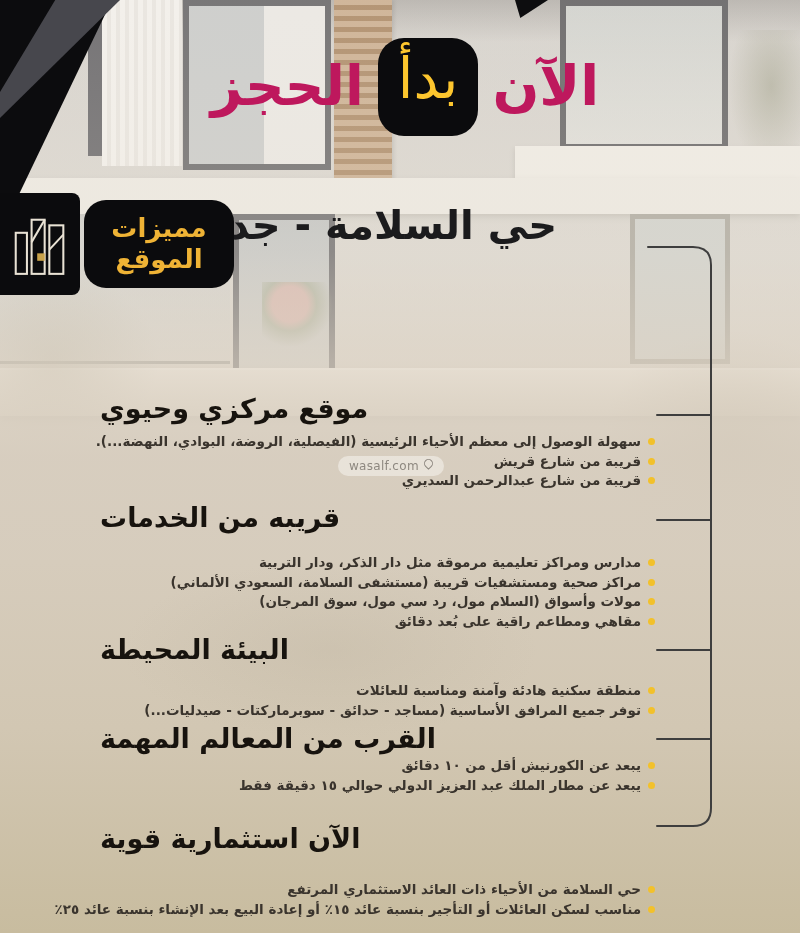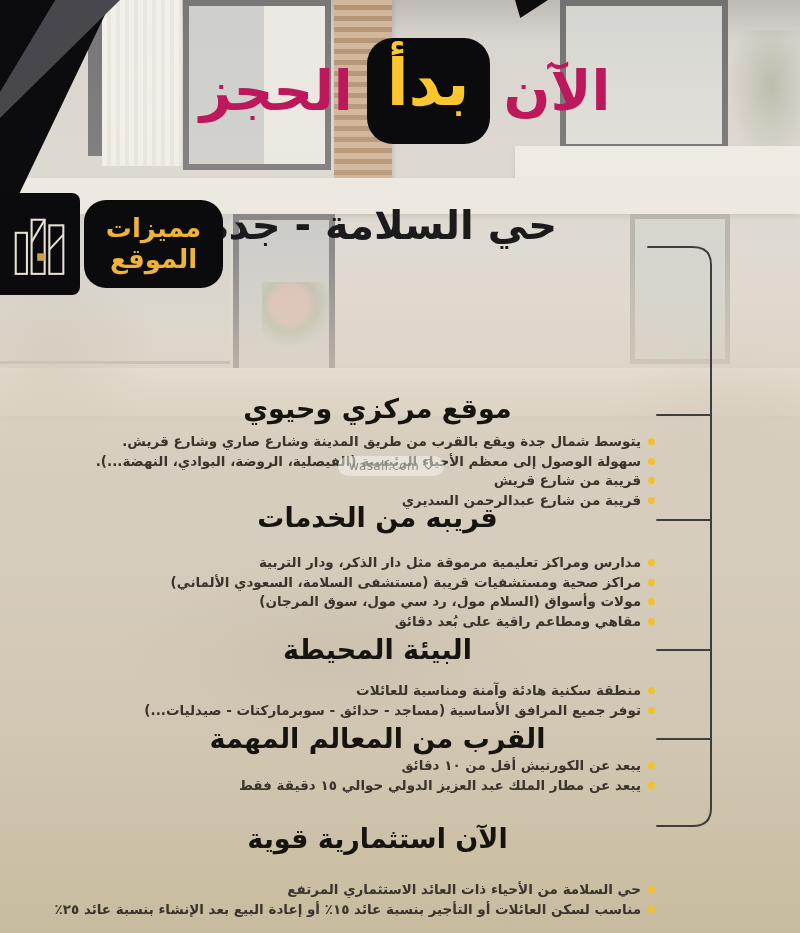--- a/index.html
+++ b/index.html
@@ -65,35 +65,35 @@
     background:#0d0d0f; clip-path:polygon(0 0,100% 0,16% 100%); }
 
   
   .connector { position:absolute; left:0; top:0; z-index:3; pointer-events:none; }
 
   
   .title-row { position:absolute; left:85px; top:38px; width:640px; z-index:5;
     display:flex; direction:rtl; justify-content:center; align-items:center; gap:14px; }
   .title-word { font-size:55px; font-weight:bold; color:#be185d; line-height:1.25; white-space:nowrap; }
   .title-box { background:#0b0b0d; border-radius:26px; padding:10px 20px 26px 20px; }
-  .title-box span { font-size:64px; font-weight:bold; color:#fdc62e; line-height:1.1; white-space:nowrap; }
+  .title-box span { font-size:56px; font-weight:normal; color:#fdc62e; line-height:1.1; white-space:nowrap; }
 
   .subtitle { position:absolute; left:205px; top:202px; width:500px; z-index:5;
     text-align:left; direction:rtl; font-size:40px; font-weight:bold; color:#1b1b1d; white-space:nowrap; }
 
   
   .logo-box { position:absolute; left:0; top:193px; width:80px; height:102px; z-index:6;
     background:#0b0b0d; border-radius:0 8px 8px 0; display:flex; align-items:center; justify-content:center; }
-  .badge { position:absolute; left:84px; top:200px; width:139px; height:88px; z-index:6;
+  .badge { position:absolute; left:84px; top:200px; width:150px; height:88px; z-index:6;
     background:#0b0b0d; border-radius:22px; display:flex; flex-direction:column;
     align-items:center; justify-content:center; }
   .badge div { font-size:26px; font-weight:bold; color:#efb335; line-height:1.2; direction:rtl; white-space:nowrap; }
 
   
-  .section { position:absolute; right:145px; width:555px; z-index:4; direction:rtl; text-align:center; }
+  .section { position:absolute; right:145px; width:555px; z-index:4; direction:rtl; text-align:left; }
   .section h2 { font-size:27px; font-weight:bold; color:#17130e; line-height:34px; white-space:nowrap; }
   .section ul { list-style:none; }
   .section li { display:flex; align-items:flex-start; gap:7px;
     font-size:13.5px; font-weight:bold; color:#3a342d; line-height:19.5px; white-space:nowrap; }
   .dot { flex:0 0 auto; width:7px; height:7px; margin-top:6px; border-radius:50%; background:#f2c12b; }
 
   
   .watermark { position:absolute; left:338px; top:456px; z-index:5;
     display:flex; gap:5px; background:rgba(250,248,244,.5);
     border-radius:11px; padding:3px 11px; }
@@ -165,24 +165,20 @@
   <div class="badge">
     <div>مميزات</div>
     <div>الموقع</div>
   </div>
 
   <div class="section" style="top:392px">
     <h2>موقع مركزي وحيوي</h2>
     <ul style="margin-top:6px">
       <li>
           <span class="dot"></span>
-          <span>يتوسط شمال جدة ويقع بالقرب من طريق المدينة وشارع صاري وشارع قريش.</span>
-        </li>
-      <li>
-          <span class="dot"></span>
           <span>سهولة الوصول إلى معظم الأحياء الرئيسية (الفيصلية، الروضة، البوادي، النهضة...).</span>
         </li>
       <li>
           <span class="dot"></span>
           <span>قريبة من شارع قريش</span>
         </li>
       <li>
           <span class="dot"></span>
           <span>قريبة من شارع عبدالرحمن السديري</span>
         </li>

